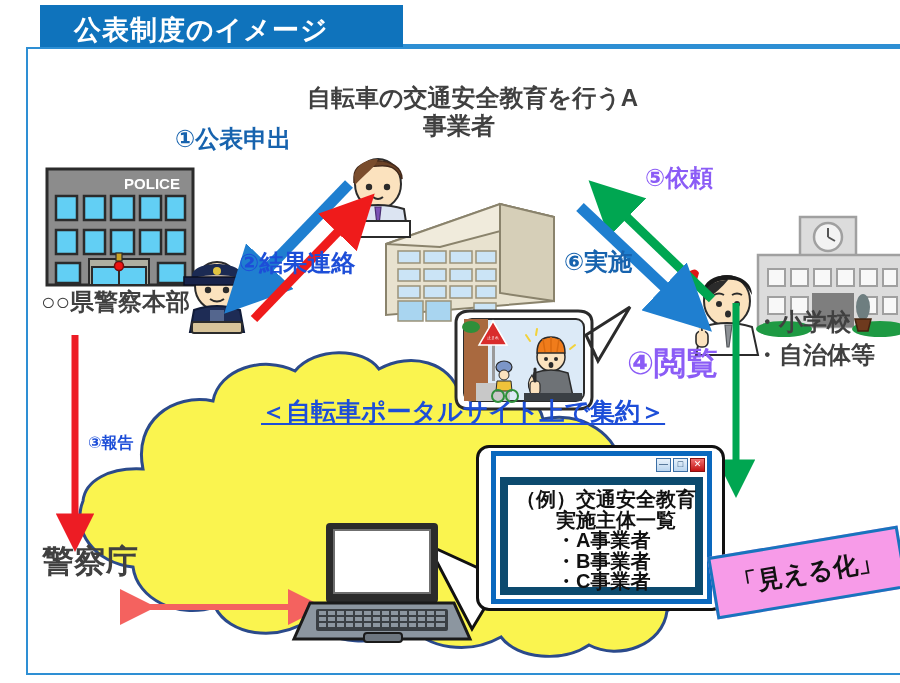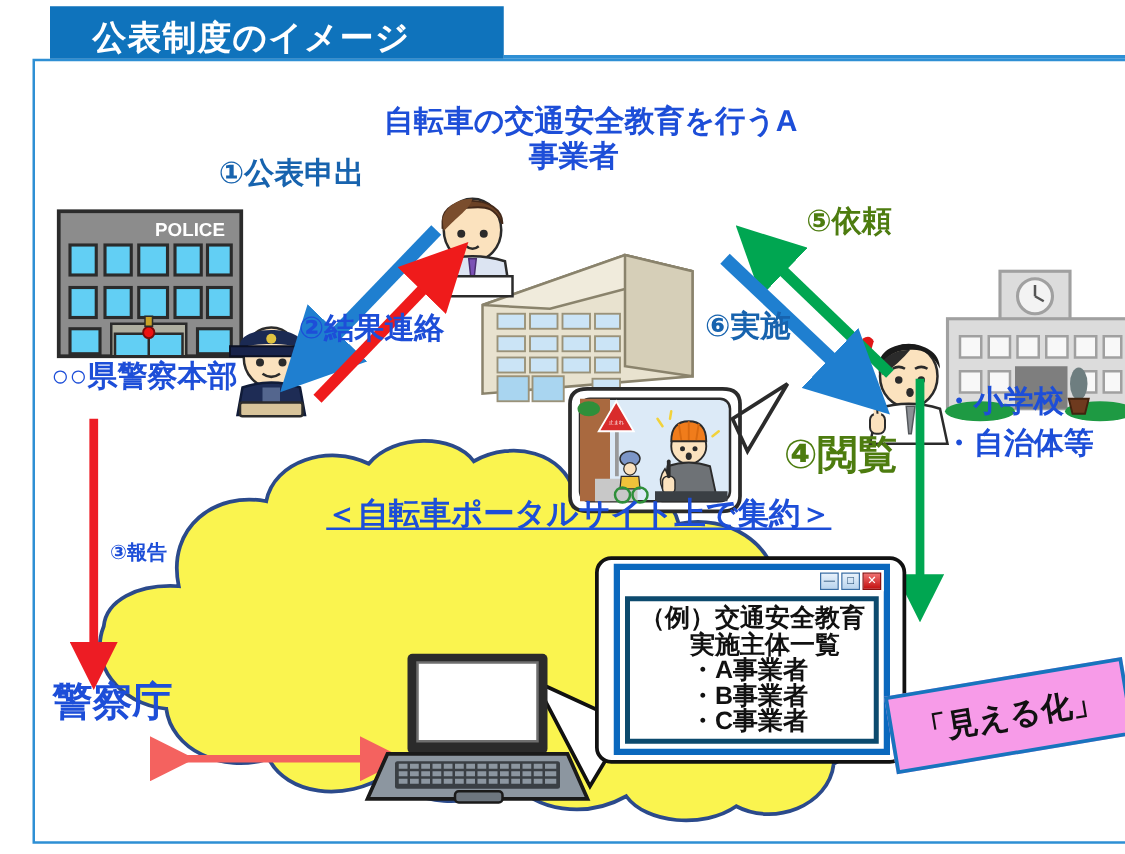--- a/index.html
+++ b/index.html
@@ -44,22 +44,22 @@
     left: 386px; top: 44px;
     width: 507px; height: 3px;
     background: #2E8FD4;
     z-index: 29;
   }
 
   
   .lbl { position: absolute; white-space: nowrap; font-weight: bold; line-height: 1.18; }
   .blue  { color: #1763AE; }
   .red   { color: #1d4ed8; }
-  .green { color: #4d7c0f; }
-  .black { color: #1d4ed8; }
+  .green { color: #8b5cf6; }
+  .black { color: #404040; }
   .ul { text-decoration: underline; text-decoration-thickness: 2px; text-underline-offset: 3px; }
 
   svg { overflow: visible; }
   .sv { position: absolute; }
 
   
   #artboard { position: absolute; left: 0; top: 0; width: 884px; height: 628px; }
 
   
   #bubble {
@@ -98,21 +98,21 @@
   }
   .win-btn.close {
     border-color: #8a1010;
     background: linear-gradient(#f07070, #c31111);
     color: #ffffff;
     font-weight: bold;
   }
   #win-body {
     position: absolute;
     left: 4px; top: 21px; right: 4px; bottom: 4px;
-    border: 4px solid #0c4a6e;
+    border: 8px solid #0c4a6e;
     background: #ffffff;
     padding: 4px 2px 0 8px;
   }
   #win-body .line {
     font-size: 20px;
     font-weight: bold;
     color: #111111;
     line-height: 1.03;
     white-space: nowrap;
   }

